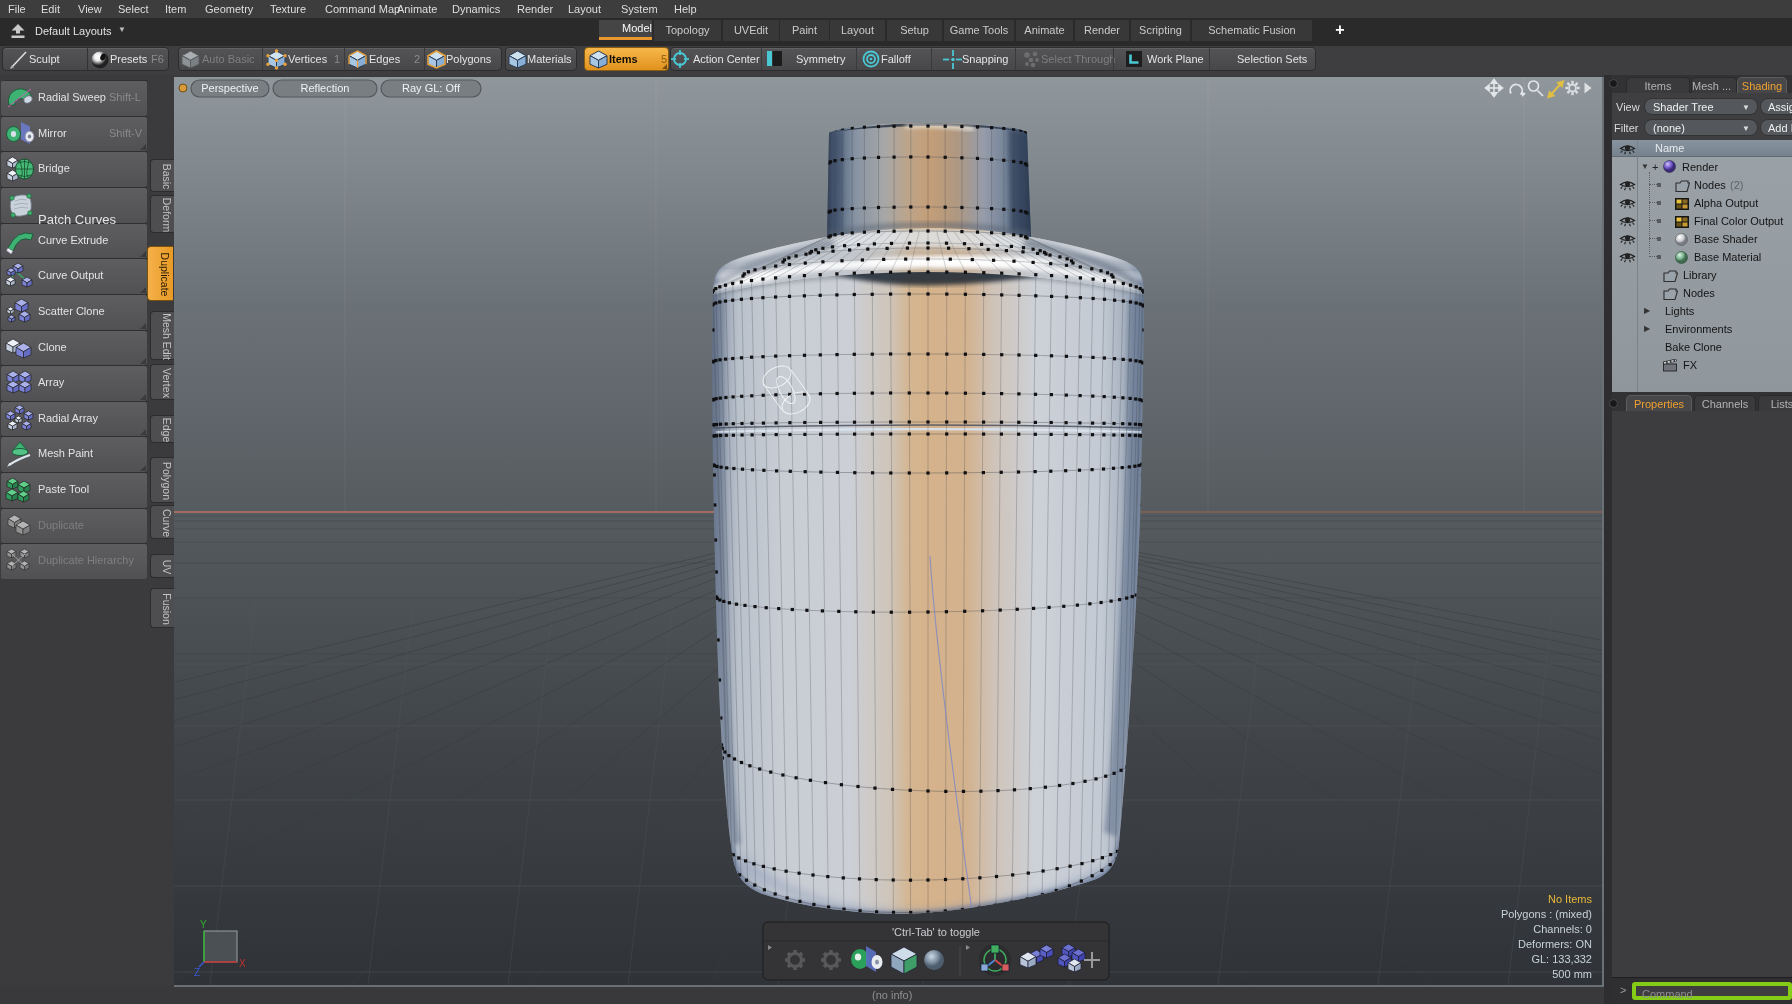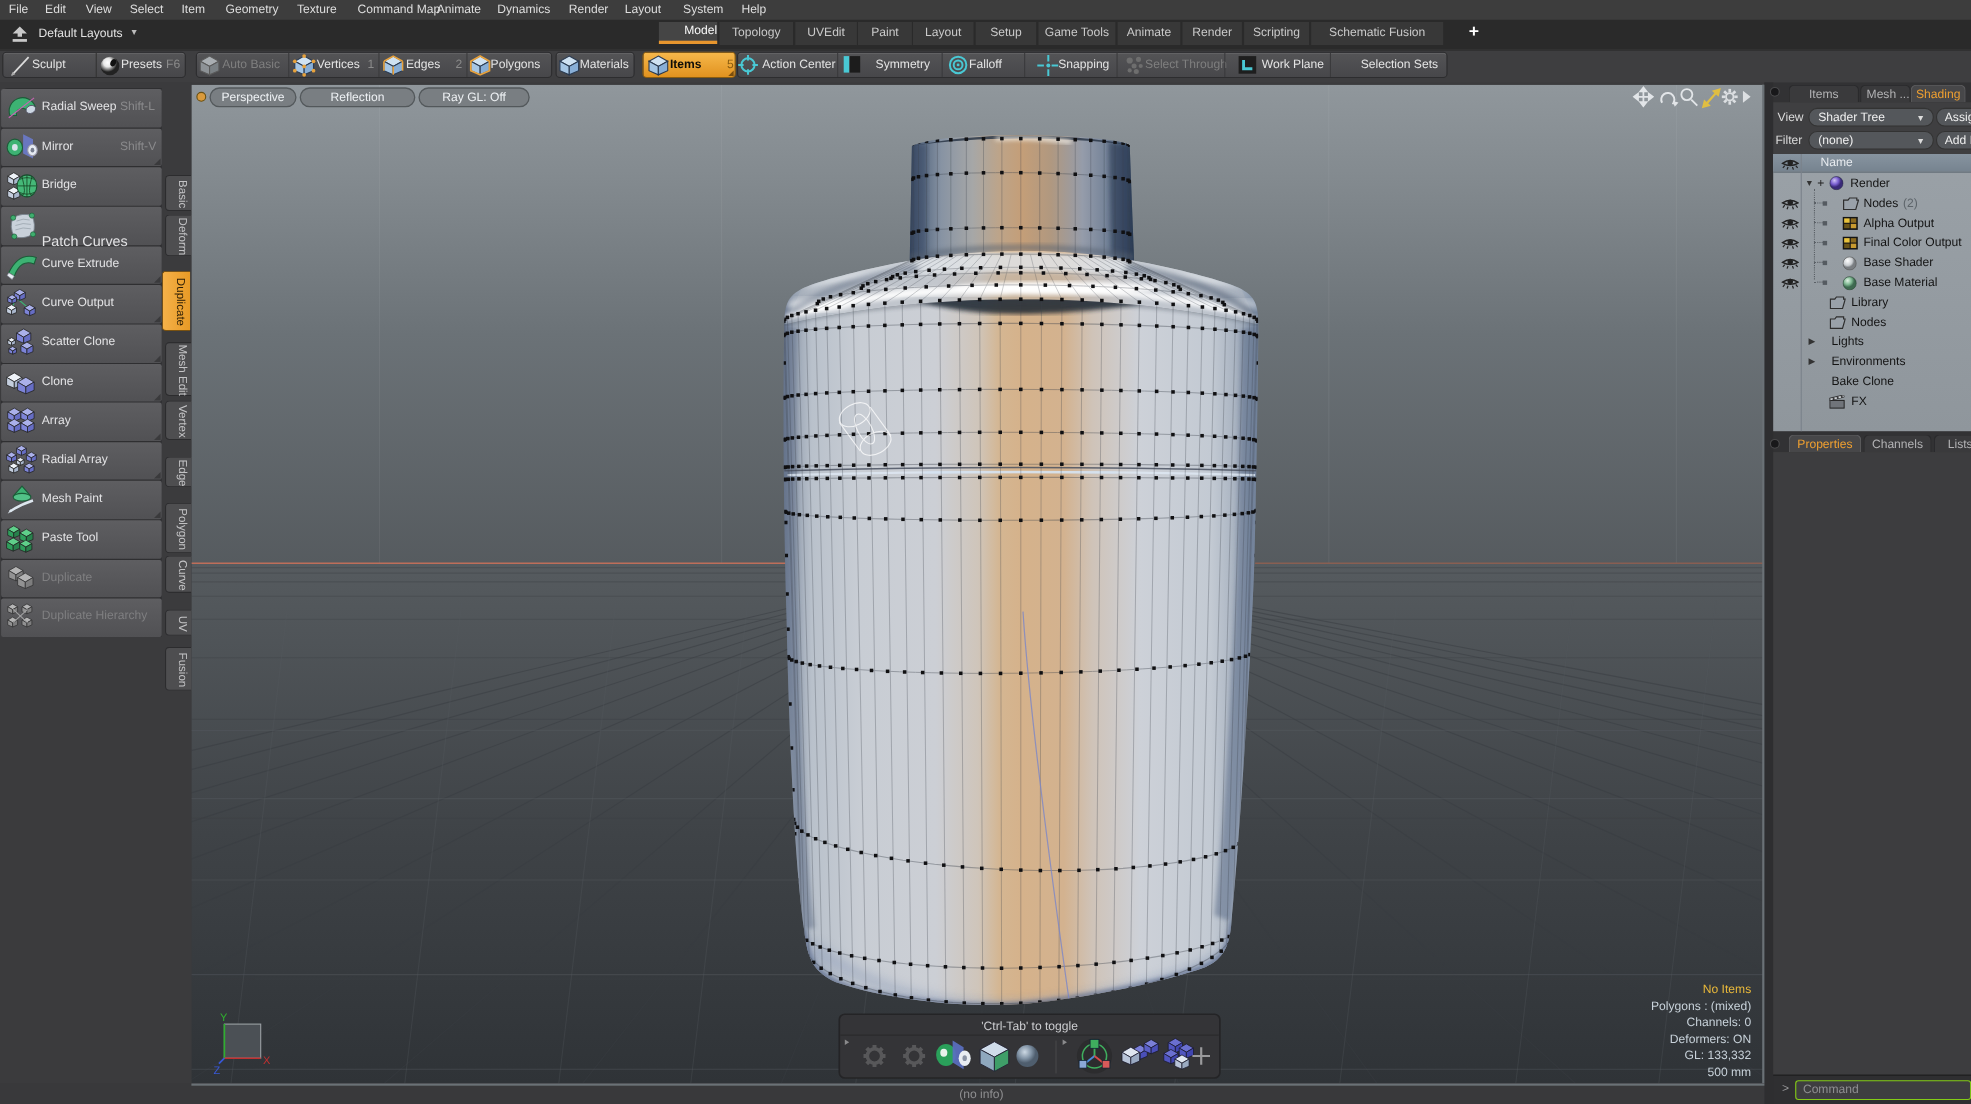--- a/index.html
+++ b/index.html
@@ -1540,21 +1540,21 @@
     </g>
     <g stroke="#9a9a9c" stroke-width="2">
       <line x1="1084" y1="960" x2="1100" y2="960"></line>
       <line x1="1092" y1="952" x2="1092" y2="968"></line>
     </g>
   </svg>
 <div style="position:absolute;left:1604px;top:75px;width:188px;height:929px;background:#323234;font-size:11px">
     <div style="position:absolute;left:0;top:0;width:8px;height:929px;background:#2e2e30"></div>
     <div style="position:absolute;left:5px;top:4px;width:9px;height:9px;border-radius:50%;background:#18181a;border:1px solid #4a4a4c"></div>
     <div style="position:absolute;left:22px;top:2px;width:64px;height:16px;background:#3a3a3c;border:1px solid #2a2a2c;border-bottom:none;border-radius:5px 5px 0 0;color:#b2b2b4;text-align:center;line-height:16px">Items</div>
-    <div style="position:absolute;left:87px;top:2px;width:46px;height:16px;background:#3a3a3c;border:1px solid #2a2a2c;border-bottom:none;border-radius:5px 5px 0 0;color:#b2b2b4;text-align:right;line-height:16px">Mesh ...</div>
+    <div style="position:absolute;left:87px;top:2px;width:46px;height:16px;background:#3a3a3c;border:1px solid #2a2a2c;border-bottom:none;border-radius:5px 5px 0 0;color:#b2b2b4;text-align:left;line-height:16px">Mesh ...</div>
     <div style="position:absolute;left:133px;top:2px;width:50px;height:16px;background:#474749;border:1px solid #5c5c5e;border-bottom:none;border-radius:5px 5px 0 0;color:#f0a030;text-align:center;line-height:16px">Shading</div>
     <div style="position:absolute;left:8px;top:18px;width:180px;height:47px;background:#3f3f41"></div>
     <span style="position:absolute;left:12px;top:26px;color:#dadada">View</span>
     <div style="position:absolute;left:40px;top:23px;width:114px;height:17px;background:#54575b;border-radius:8px;border:1px solid #333;color:#f0f0f0;line-height:16px;padding-left:8px">Shader Tree<span style="position:absolute;right:7px;top:1px;font-size:8px;color:#ddd">▼</span></div>
     <div style="position:absolute;left:156px;top:23px;width:48px;height:17px;background:#54575b;border-radius:8px;border:1px solid #333;color:#f0f0f0;line-height:16px;padding-left:7px">Assign</div>
     <span style="position:absolute;left:10px;top:47px;color:#dadada">Filter</span>
     <div style="position:absolute;left:40px;top:44px;width:114px;height:17px;background:#54575b;border-radius:8px;border:1px solid #333;color:#f0f0f0;line-height:16px;padding-left:8px">(none)<span style="position:absolute;right:7px;top:1px;font-size:8px;color:#ddd">▼</span></div>
     <div style="position:absolute;left:156px;top:44px;width:48px;height:17px;background:#54575b;border-radius:8px;border:1px solid #333;color:#f0f0f0;line-height:16px;padding-left:7px">Add La</div>
     <div style="position:absolute;left:8px;top:65px;width:180px;height:252px;background:linear-gradient(#9aa1a7,#8f969c)"></div>
     <div style="position:absolute;left:8px;top:65px;width:180px;height:17px;background:linear-gradient(#8794a0,#76838f);border-bottom:1px solid #5f6a74;color:#e6eaee">
@@ -1701,19 +1701,19 @@
         </svg></div>
       <span style="position:absolute;left:45px">FX</span>
     </div>
     <div style="position:absolute;left:5px;top:324px;width:9px;height:9px;border-radius:50%;background:#18181a;border:1px solid #4a4a4c"></div>
     <div style="position:absolute;left:22px;top:320px;width:66px;height:16px;background:#474749;border:1px solid #5c5c5e;border-bottom:none;border-radius:5px 5px 0 0;color:#f0a030;text-align:center;line-height:16px">Properties</div>
     <div style="position:absolute;left:90px;top:320px;width:62px;height:16px;background:#3a3a3c;border:1px solid #2a2a2c;border-bottom:none;border-radius:5px 5px 0 0;color:#b2b2b4;text-align:center;line-height:16px">Channels</div>
     <div style="position:absolute;left:154px;top:320px;width:48px;height:16px;background:#3a3a3c;border:1px solid #2a2a2c;border-bottom:none;border-radius:5px 0 0 0;color:#b2b2b4;text-align:center;line-height:16px">Lists</div>
     <div style="position:absolute;left:8px;top:336px;width:180px;height:566px;background:#3d3d3f"></div>
     <div style="position:absolute;left:8px;top:902px;width:180px;height:27px;background:#2f2f31;border-top:1px solid #1e1e20">
       <span style="position:absolute;left:8px;top:6px;color:#9a9a9c">&gt;</span>
-      <div style="position:absolute;left:20px;top:4px;width:160px;height:18px;background:#3e3e40;border:1px solid #84cc16;border-radius:3px;color:#8f8f91;line-height:16px;padding-left:6px">Command</div>
+      <div style="position:absolute;left:20px;top:4px;width:160px;height:18px;background:#3e3e40;border:4px solid #84cc16;border-radius:3px;color:#8f8f91;line-height:16px;padding-left:6px">Command</div>
     </div>
   </div>
 <div style="position:absolute;left:1602px;top:77px;width:2px;height:908px;background:#6a7176"></div>
 <div style="position:absolute;left:0;top:985px;width:1604px;height:19px;background:#39393b">
     <div style="position:absolute;left:174px;top:0;width:1430px;height:2px;background:#6a7176"></div>
     <span style="position:absolute;left:872px;top:4px;color:#8f8f91;font-size:11px">(no info)</span>
   </div>
 </body></html>

